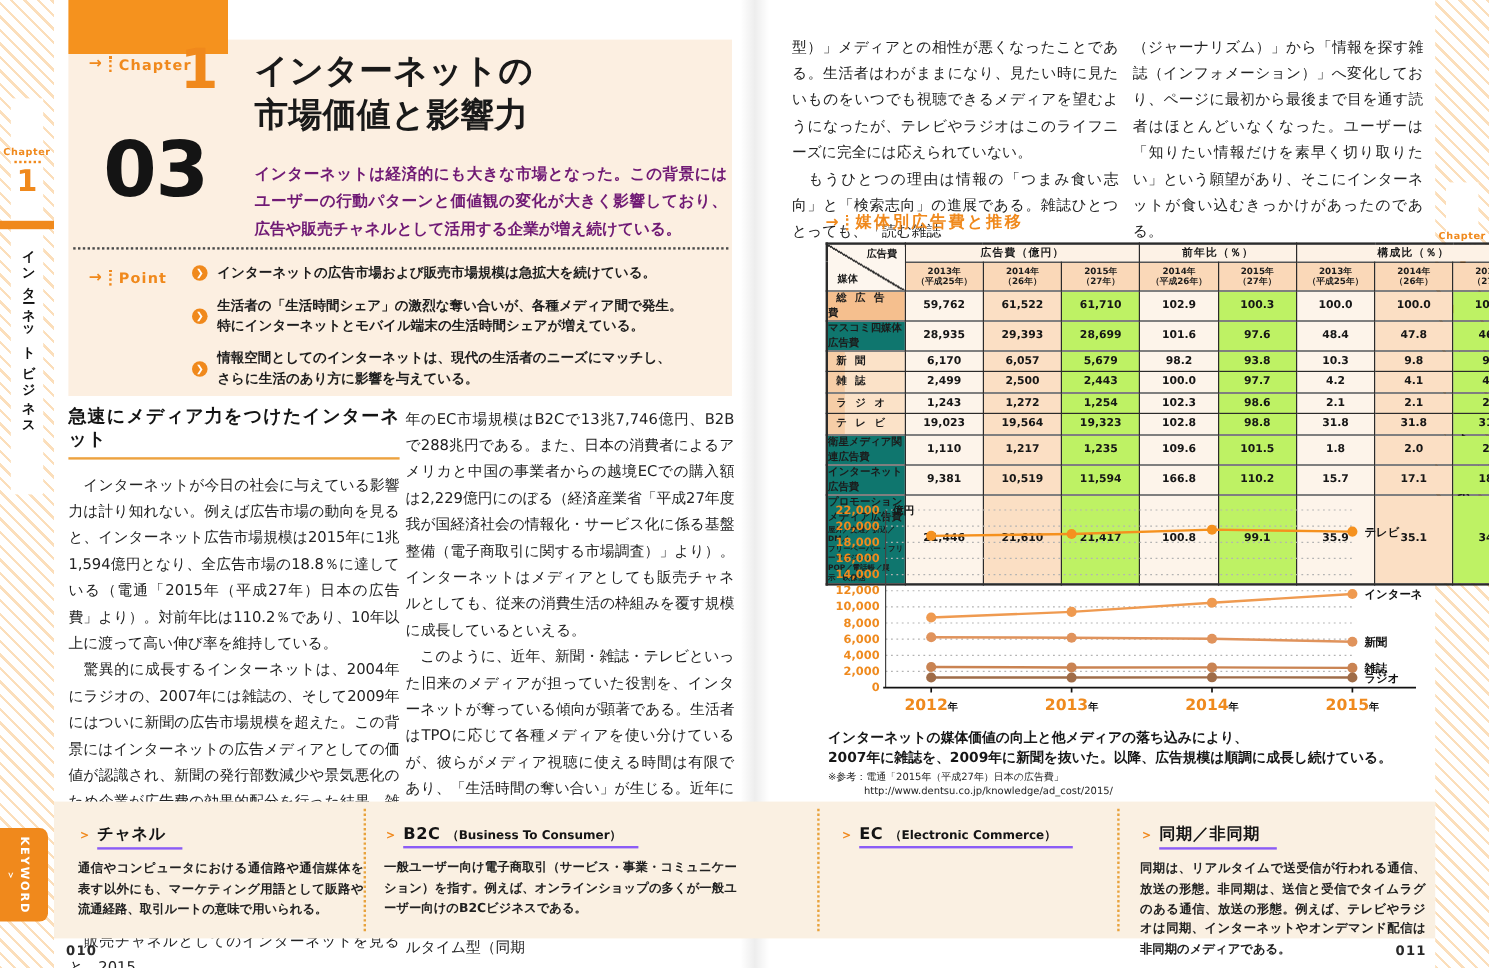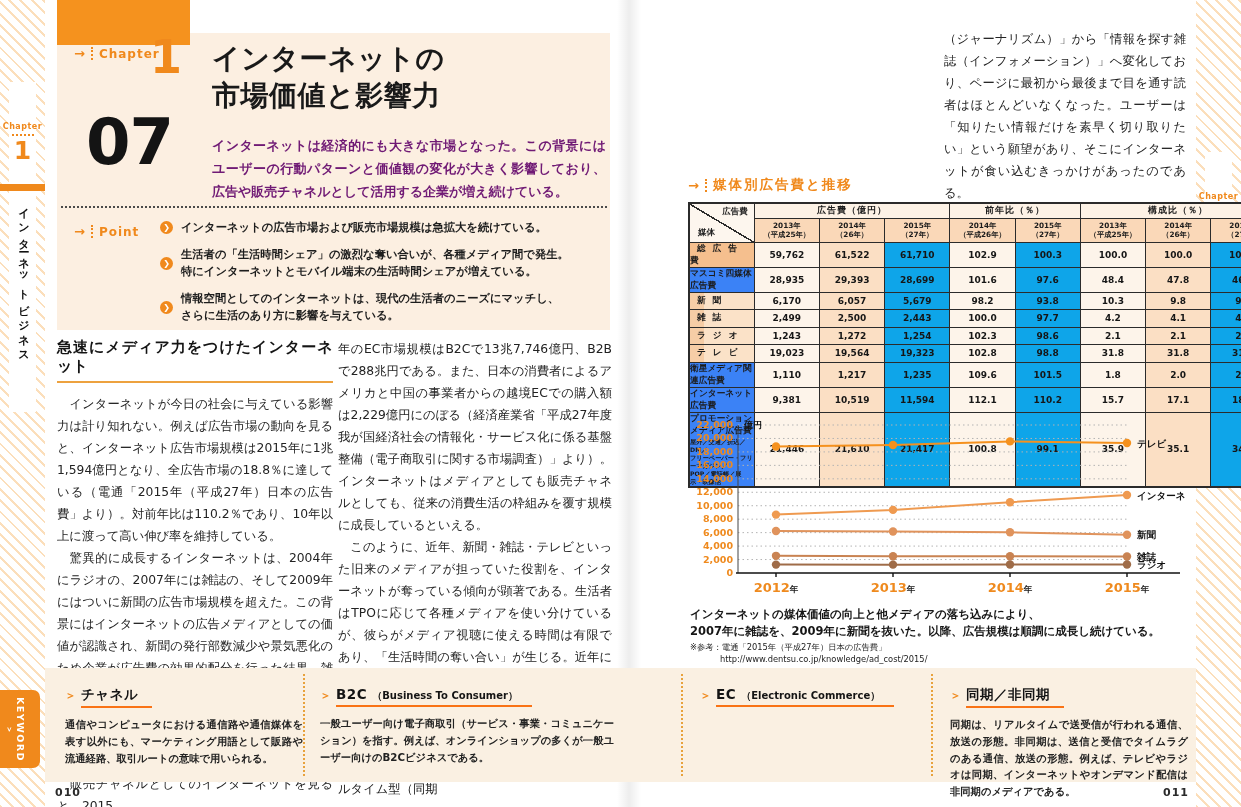--- a/index.html
+++ b/index.html
@@ -61,39 +61,39 @@
   #media-table th,#media-table td{border:1px solid #2b2b2b;padding:0;vertical-align:middle;overflow:hidden;}
   #media-table thead tr:first-child{height:15px;} #media-table thead tr:last-child{height:24px;}
   #media-table tbody tr{height:17.5px;} #media-table tbody tr.tall{height:33px;}
   .diag{position:relative;background:
         linear-gradient(to top right,#fdf6ee calc(50% - 1px),#2b2b2b calc(50% - 1px) calc(50% + .5px),#fdf6ee calc(50% + .5px));}
   .diag .tr{position:absolute;top:2px;right:6px;font-size:8.5px;font-weight:800;}
   .diag .bl{position:absolute;bottom:3px;left:8px;font-size:8.5px;font-weight:800;}
   .gh{background:#fdf2e6;font-size:9px;font-weight:800;text-align:center;letter-spacing:1px;}
   .yh{background:#fad8b8;font-size:7.3px;font-weight:800;text-align:center;line-height:1.25;white-space:pre-line;}
   .lbl{font-size:8.7px;font-weight:800;text-align:left;}
-  .lbl.total{background:#f5bf8e;} .lbl.group{background:#3b82f6;}
+  .lbl.total{background:#f5bf8e;} .lbl.group{background:#0f766e;}
   .lbl.sub{background:#fbe2c8;box-shadow:inset 14px 0 0 0 #f6cda6;}
   .lbl .note{font-size:6.2px;font-weight:700;line-height:1.3;white-space:pre-line;margin-top:1px;}
   .spaced{letter-spacing:.8em;text-indent:.8em;}
   .num{font-size:9px;font-weight:700;text-align:center;color:#161616;}
-  .ca{background:#fdf4ea;} .cb{background:#fbdfc4;} .cc{background:#0ea5e9;margin-left:16px;}
+  .ca{background:#fdf4ea;} .cb{background:#fbdfc4;} .cc{background:#bef264;margin-left:16px;}
   
   #chart{position:absolute;left:688px;top:411px;width:497px;height:192px;}
   #fig-caption{position:absolute;left:690px;top:606px;font-size:11.5px;font-weight:800;line-height:1.5;color:#161616;}
   #fig-source{position:absolute;left:690px;top:641px;font-size:8.3px;font-weight:500;color:#222;line-height:1.5;}
   #fig-source .src2{padding-left:30px;}
   
   #kw-band{position:absolute;left:45px;top:668px;width:1151px;height:114px;background:#faf0e2;}
   .kw-sep{position:absolute;top:6px;height:102px;width:0;border-left:2px dotted #e8a23c;}
   .kw-col{position:absolute;top:16px;}
   #kw0{left:20px;width:238px;} #kw1{left:275px;width:294px;} #kw2{left:655px;width:234px;} #kw3{left:905px;width:238px;}
   .kw-head{display:flex;align-items:baseline;gap:5px;}
   .kw-chev{color:#f0891c;font-size:11px;font-weight:800;}
-  .kw-term-wrap{display:inline-block;border-bottom:2px solid #f97316;padding:0 14px 2px 0;text-align:right;}
+  .kw-term-wrap{display:inline-block;border-bottom:2px solid #8b5cf6;padding:0 14px 2px 0;text-align:right;}
   .kw-term{font-size:13.5px;font-weight:800;color:#141414;letter-spacing:.5px;}
   .kw-term-en{font-size:10px;font-weight:700;color:#141414;}
   .kw-desc{margin-top:8px;font-size:10.3px;font-weight:600;line-height:1.63;color:#222;text-align:justify;}
   
   .folio{position:absolute;top:786px;font-size:11px;font-weight:800;color:#2a2a2a;letter-spacing:1px;}
   #folio-l{left:55px;} #folio-r{left:1163px;}
 </style>
 </head>
 <body>
 
@@ -135,21 +135,21 @@
   <div id="chapter-tag" class="tag">
     <span class="tag-arrow">→</span>
     <span class="tag-div"></span>
     <span class="tag-label">Chapter</span>
   </div>
   <div id="chapter-big-num">1</div>
   <div id="page-title">
     <span>インターネットの</span><br>
     <span>市場価値と影響力</span>
   </div>
-  <div id="section-num">07</div>
+  <div id="section-num">03</div>
   <div id="intro">インターネットは経済的にも大きな市場となった。この背景にはユーザーの行動パターンと価値観の変化が大きく影響しており、広告や販売チャネルとして活用する企業が増え続けている。</div>
   <div class="dotted-rule"></div>
   <div id="point-tag" class="tag">
     <span class="tag-arrow">→</span>
     <span class="tag-div"></span>
     <span class="tag-label">Point</span>
   </div>
   <div id="point-list">
       <div class="point-item">
         <span class="pt-ic">❯</span>
@@ -171,20 +171,24 @@
     <div class="h3">急速にメディア力をつけたインターネット</div>
     <p class="p">　インターネットが今日の社会に与えている影響力は計り知れない。例えば広告市場の動向を見ると、インターネット広告市場規模は2015年に1兆1,594億円となり、全広告市場の18.8％に達している（電通「2015年（平成27年）日本の広告費」より）。対前年比は110.2％であり、10年以上に渡って高い伸び率を維持している。</p>
     <p class="p">　驚異的に成長するインターネットは、2004年にラジオの、2007年には雑誌の、そして2009年にはついに新聞の広告市場規模を超えた。この背景にはインターネットの広告メディアとしての価値が認識され、新聞の発行部数減少や景気悪化のため企業が広告費の効果的配分を行った結果、雑誌や新聞などの広告費が減少し、インターネット広告にシフトしたという要因がある。</p>
     <div class="h3 second">販売チャネルとしてのインターネット</div>
     <p class="p">　販売チャネルとしてのインターネットを見ると、2015</p>
   </div>
   <div id="col2" class="bodycol">
     <p class="p">年のEC市場規模はB2Cで13兆7,746億円、B2Bで288兆円である。また、日本の消費者によるアメリカと中国の事業者からの越境ECでの購入額は2,229億円にのぼる（経済産業省「平成27年度我が国経済社会の情報化・サービス化に係る基盤整備（電子商取引に関する市場調査）」より）。インターネットはメディアとしても販売チャネルとしても、従来の消費生活の枠組みを覆す規模に成長しているといえる。</p>
     <p class="p">　このように、近年、新聞・雑誌・テレビといった旧来のメディアが担っていた役割を、インターネットが奪っている傾向が顕著である。生活者はTPOに応じて各種メディアを使い分けているが、彼らがメディア視聴に使える時間は有限であり、「生活時間の奪い合い」が生じる。近年において、奪われつつある側は、ゲーム機、雑誌、テレビの3つ。そして奪っているのはインターネットとモバイル端末である。</p>
     <p class="p">　これらの理由としては、生活者のライフスタイルが多様化し、テレビやラジオなどの「リアルタイム型（同期</p>
+  </div>
+  <div id="col3" class="bodycol">
+    <p class="p">型）」メディアとの相性が悪くなったことである。生活者はわがままになり、見たい時に見たいものをいつでも視聴できるメディアを望むようになったが、テレビやラジオはこのライフニーズに完全には応えられていない。</p>
+    <p class="p">　もうひとつの理由は情報の「つまみ食い志向」と「検索志向」の進展である。雑誌ひとつとっても、「読む雑誌</p>
   </div>
   <div id="col4" class="bodycol">
     <p class="p">（ジャーナリズム）」から「情報を探す雑誌（インフォメーション）」へ変化しており、ページに最初から最後まで目を通す読者はほとんどいなくなった。ユーザーは「知りたい情報だけを素早く切り取りたい」という願望があり、そこにインターネットが食い込むきっかけがあったのである。</p>
   </div>
 
   <div id="figure-tag" class="tag">
     <span class="tag-arrow">→</span>
     <span class="tag-div"></span>
     <span class="tag-label">媒体別広告費と推移</span>
   </div>
@@ -310,21 +314,21 @@
           <td class="num cb">2.0</td>
           <td class="num cc">2.0</td>
         </tr>
         <tr>
           <td class="lbl group">
             <div>インターネット広告費</div>
           </td>
           <td class="num ca">9,381</td>
           <td class="num cb">10,519</td>
           <td class="num cc">11,594</td>
-          <td class="num ca">112.1</td>
+          <td class="num ca">166.8</td>
           <td class="num cc">110.2</td>
           <td class="num ca">15.7</td>
           <td class="num cb">17.1</td>
           <td class="num cc">18.8</td>
         </tr>
         <tr class="tall">
           <td class="lbl group">
             <div>プロモーションメディア広告費</div>
             <div class="note" style="letter-spacing: 0px; text-indent: 0px;">屋外／交通／折込／DM／
 フリーペーパー・フリーマガジン／

